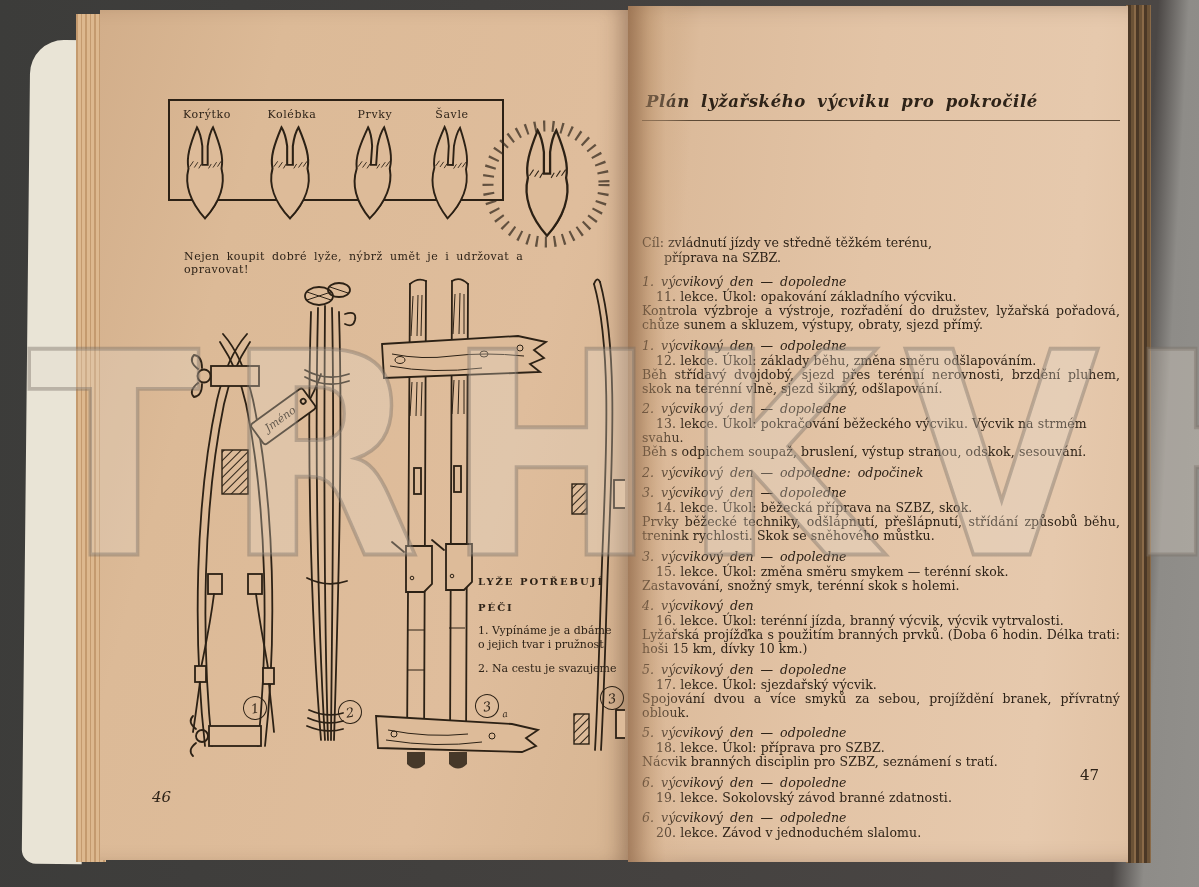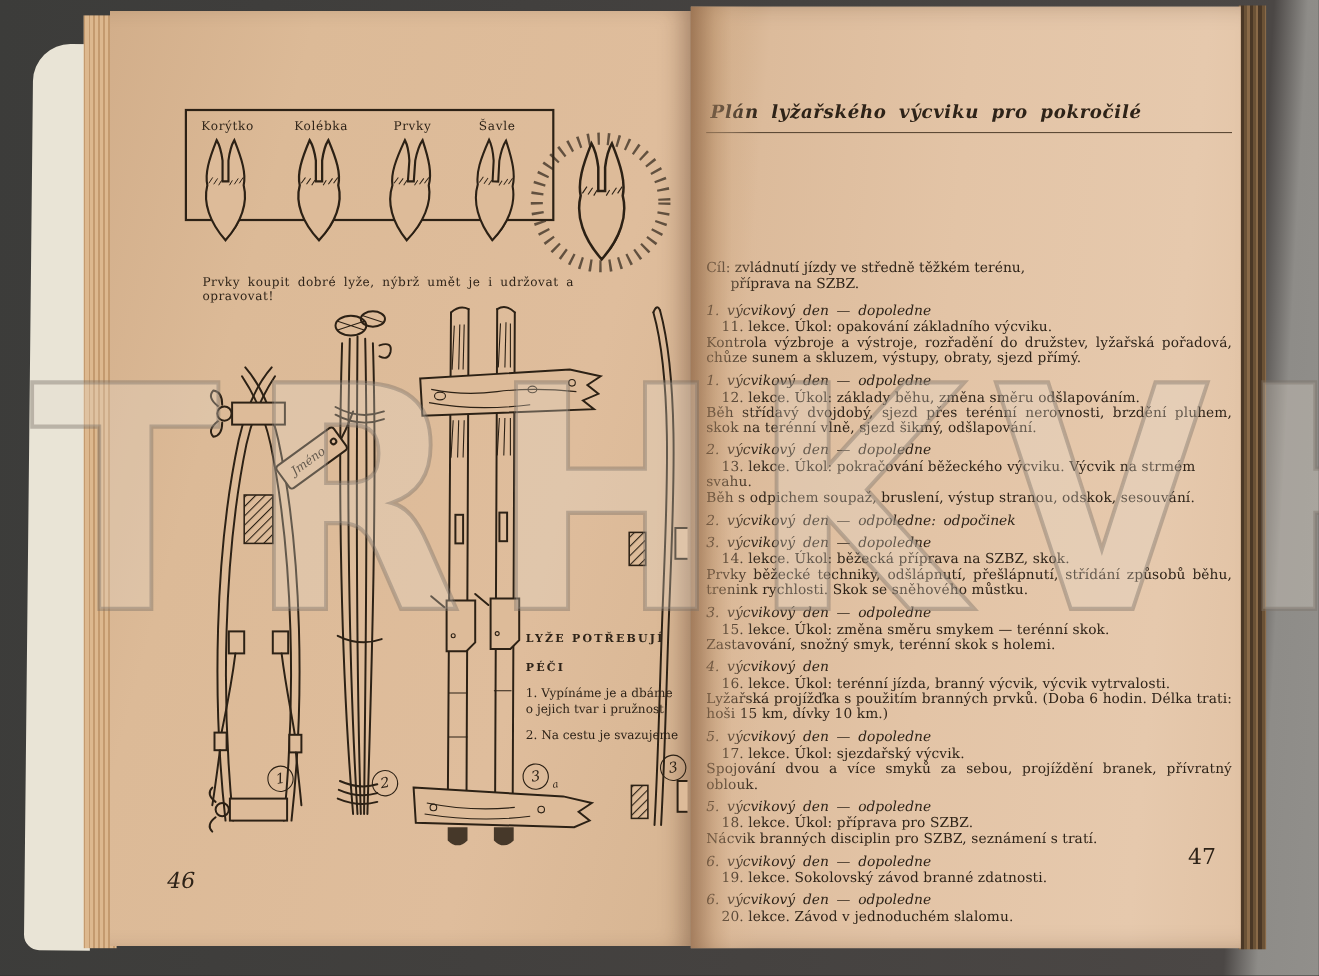--- a/index.html
+++ b/index.html
@@ -37,21 +37,21 @@
   .caption{position:absolute;left:84px;top:240px;width:340px;font-size:11px;letter-spacing:.5px;word-spacing:3px;}
   
   .care{position:absolute;left:378px;top:566px;width:152px;z-index:2;}
   .care .t{font-size:10px;font-weight:700;letter-spacing:2px;}
   .care .item{font-size:11px;line-height:13.5px;margin-top:11px;white-space:pre-line;}
   
   .circnum{position:absolute;width:22px;height:22px;border:1.6px solid #2c2115;border-radius:50%;
            display:flex;align-items:center;justify-content:center;font-style:italic;font-size:13px;
            transform:rotate(-10deg);z-index:3;}
   .circnum .sub{position:absolute;right:-8px;bottom:-5px;font-size:9px;font-style:italic;}
-  .pgnum{position:absolute;font-size:20px;z-index:3;}
+  .pgnum{position:absolute;font-size:15px;z-index:3;}
   
   .rp-content{position:absolute;left:14px;top:86px;width:478px;z-index:2;}
   .rp-head{font-weight:700;font-style:italic;font-size:16.5px;letter-spacing:.6px;word-spacing:5px;
            padding:0 0 9px 4px;border-bottom:1.2px solid #5d4a36;}
   .goal{margin-top:114px;font-size:12.6px;line-height:15px;}
   .goal .g2{padding-left:22px;}
   .sched{margin-top:10px;}
   .day{font-style:italic;font-size:12.6px;line-height:14px;margin:6.5px 0 1px;word-spacing:3px;}
   .line{font-size:12.5px;line-height:14px;text-align:justify;letter-spacing:.1px;}
   .line.first{text-indent:14px;text-align:left;}
@@ -98,21 +98,21 @@
       </svg>
     <svg class="tip tip4" style="left:323px" viewBox="0 0 60 112">
         <use href="#tip"></use>
       </svg>
 
     <svg class="tip5wrap" viewBox="0 0 136 152">
       <circle cx="64" cy="72" r="58" fill="none" stroke="#32271c" stroke-width="11" stroke-dasharray="2.2 6.8" opacity=".72"></circle>
       <use href="#tip" x="34" y="12" width="62" height="116"></use>
     </svg>
 
-    <div class="caption">Prvky koupit dobré lyže, nýbrž umět je i udržovat a opravovat!</div>
+    <div class="caption">Nejen koupit dobré lyže, nýbrž umět je i udržovat a opravovat!</div>
 
     <svg style="position:absolute;left:45px;top:268px;z-index:2" width="480" height="512" viewBox="0 0 480 512">
       <defs>
         <pattern id="hat" width="6" height="6" patternUnits="userSpaceOnUse" patternTransform="rotate(45)">
           <rect width="6" height="6" fill="#ddbb99"></rect>
           <line x1="0" y1="0" x2="0" y2="6" stroke="#2c2115" stroke-width="2"></line>
         </pattern>
       </defs>
 
       <g transform="translate(30,0)">

